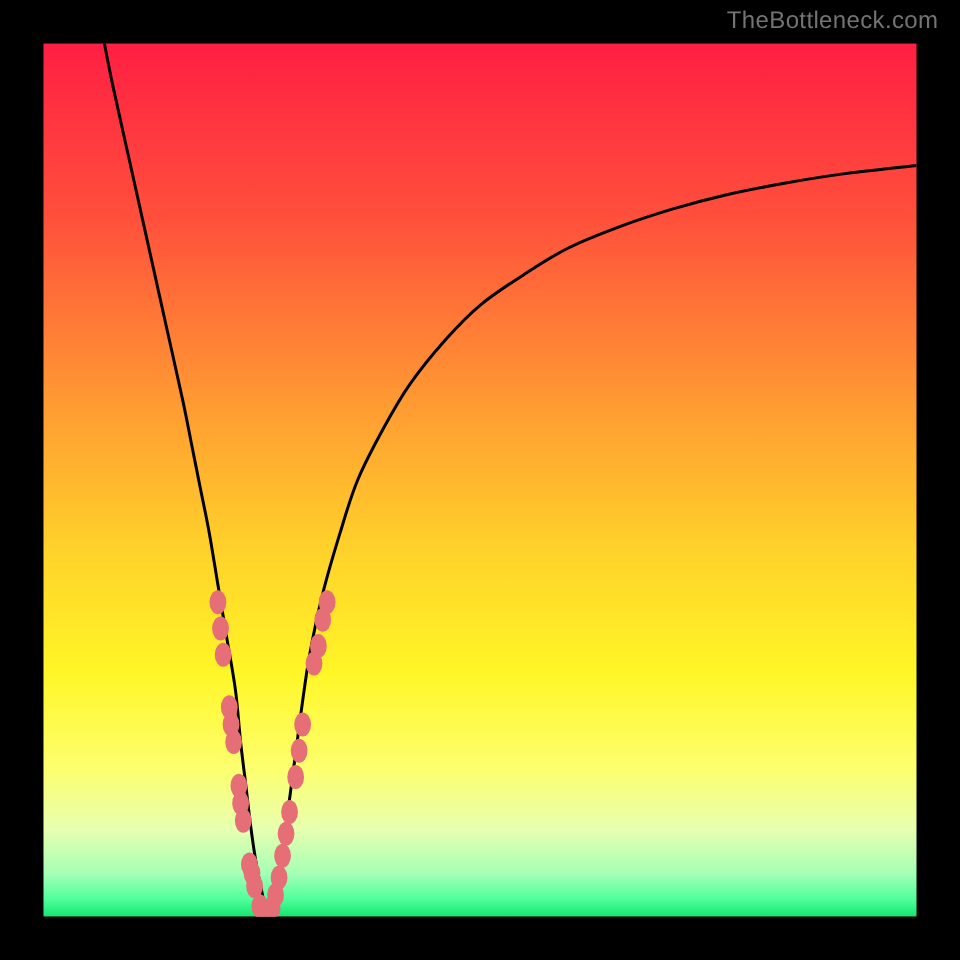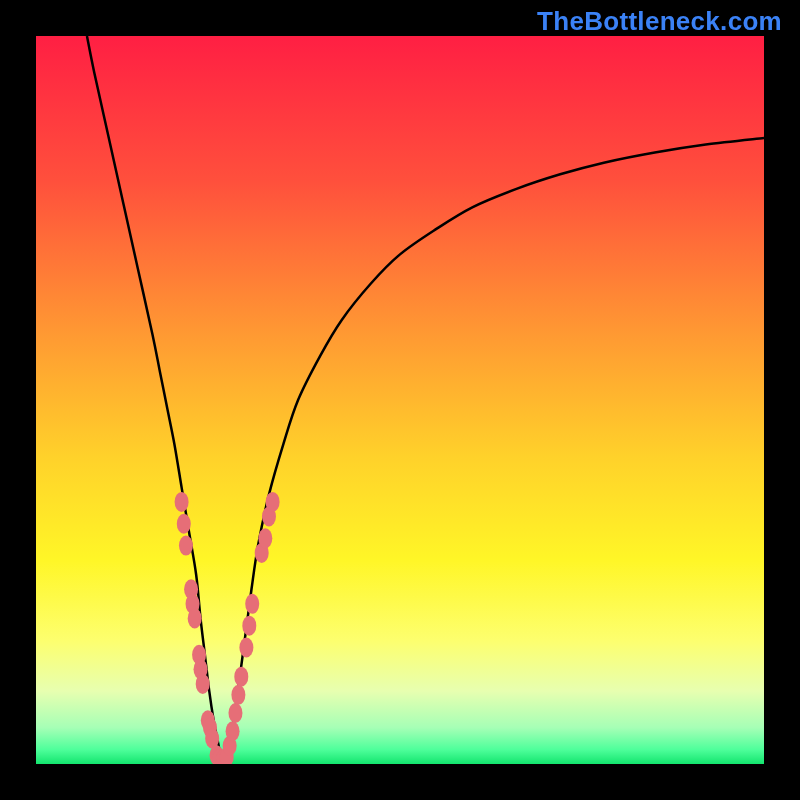--- a/index.html
+++ b/index.html
@@ -1,19 +1,19 @@
 <!DOCTYPE html>
 <html><head>
 <meta charset="utf-8">
 <style>
   html,body{margin:0;padding:0;width:800px;height:800px;overflow:hidden;background:#000;font-family:Arial,Helvetica,sans-serif}
   .frame{position:absolute;left:0;top:0;width:800px;height:800px;background:#000}
   .plot-area{position:absolute;left:36px;top:36px;width:728px;height:728px;overflow:hidden}
   .gradient{position:absolute;left:0;top:0;width:728px;height:728px}
-  .watermark{position:absolute;top:6px;right:18px;font-size:26px;font-weight:700;color:#3b82f6;letter-spacing:.3px}
+  .watermark{position:absolute;top:6px;right:18px;font-size:20px;font-weight:400;color:#737373;letter-spacing:.3px}
   svg{position:absolute;left:0;top:0}
 </style>
 </head>
 <body>
 
 <div class="frame">
   <div class="plot-area">
     <svg class="gradient" width="728" height="728">
       <defs>
         <linearGradient id="bg" x1="0" y1="0" x2="0" y2="1">

